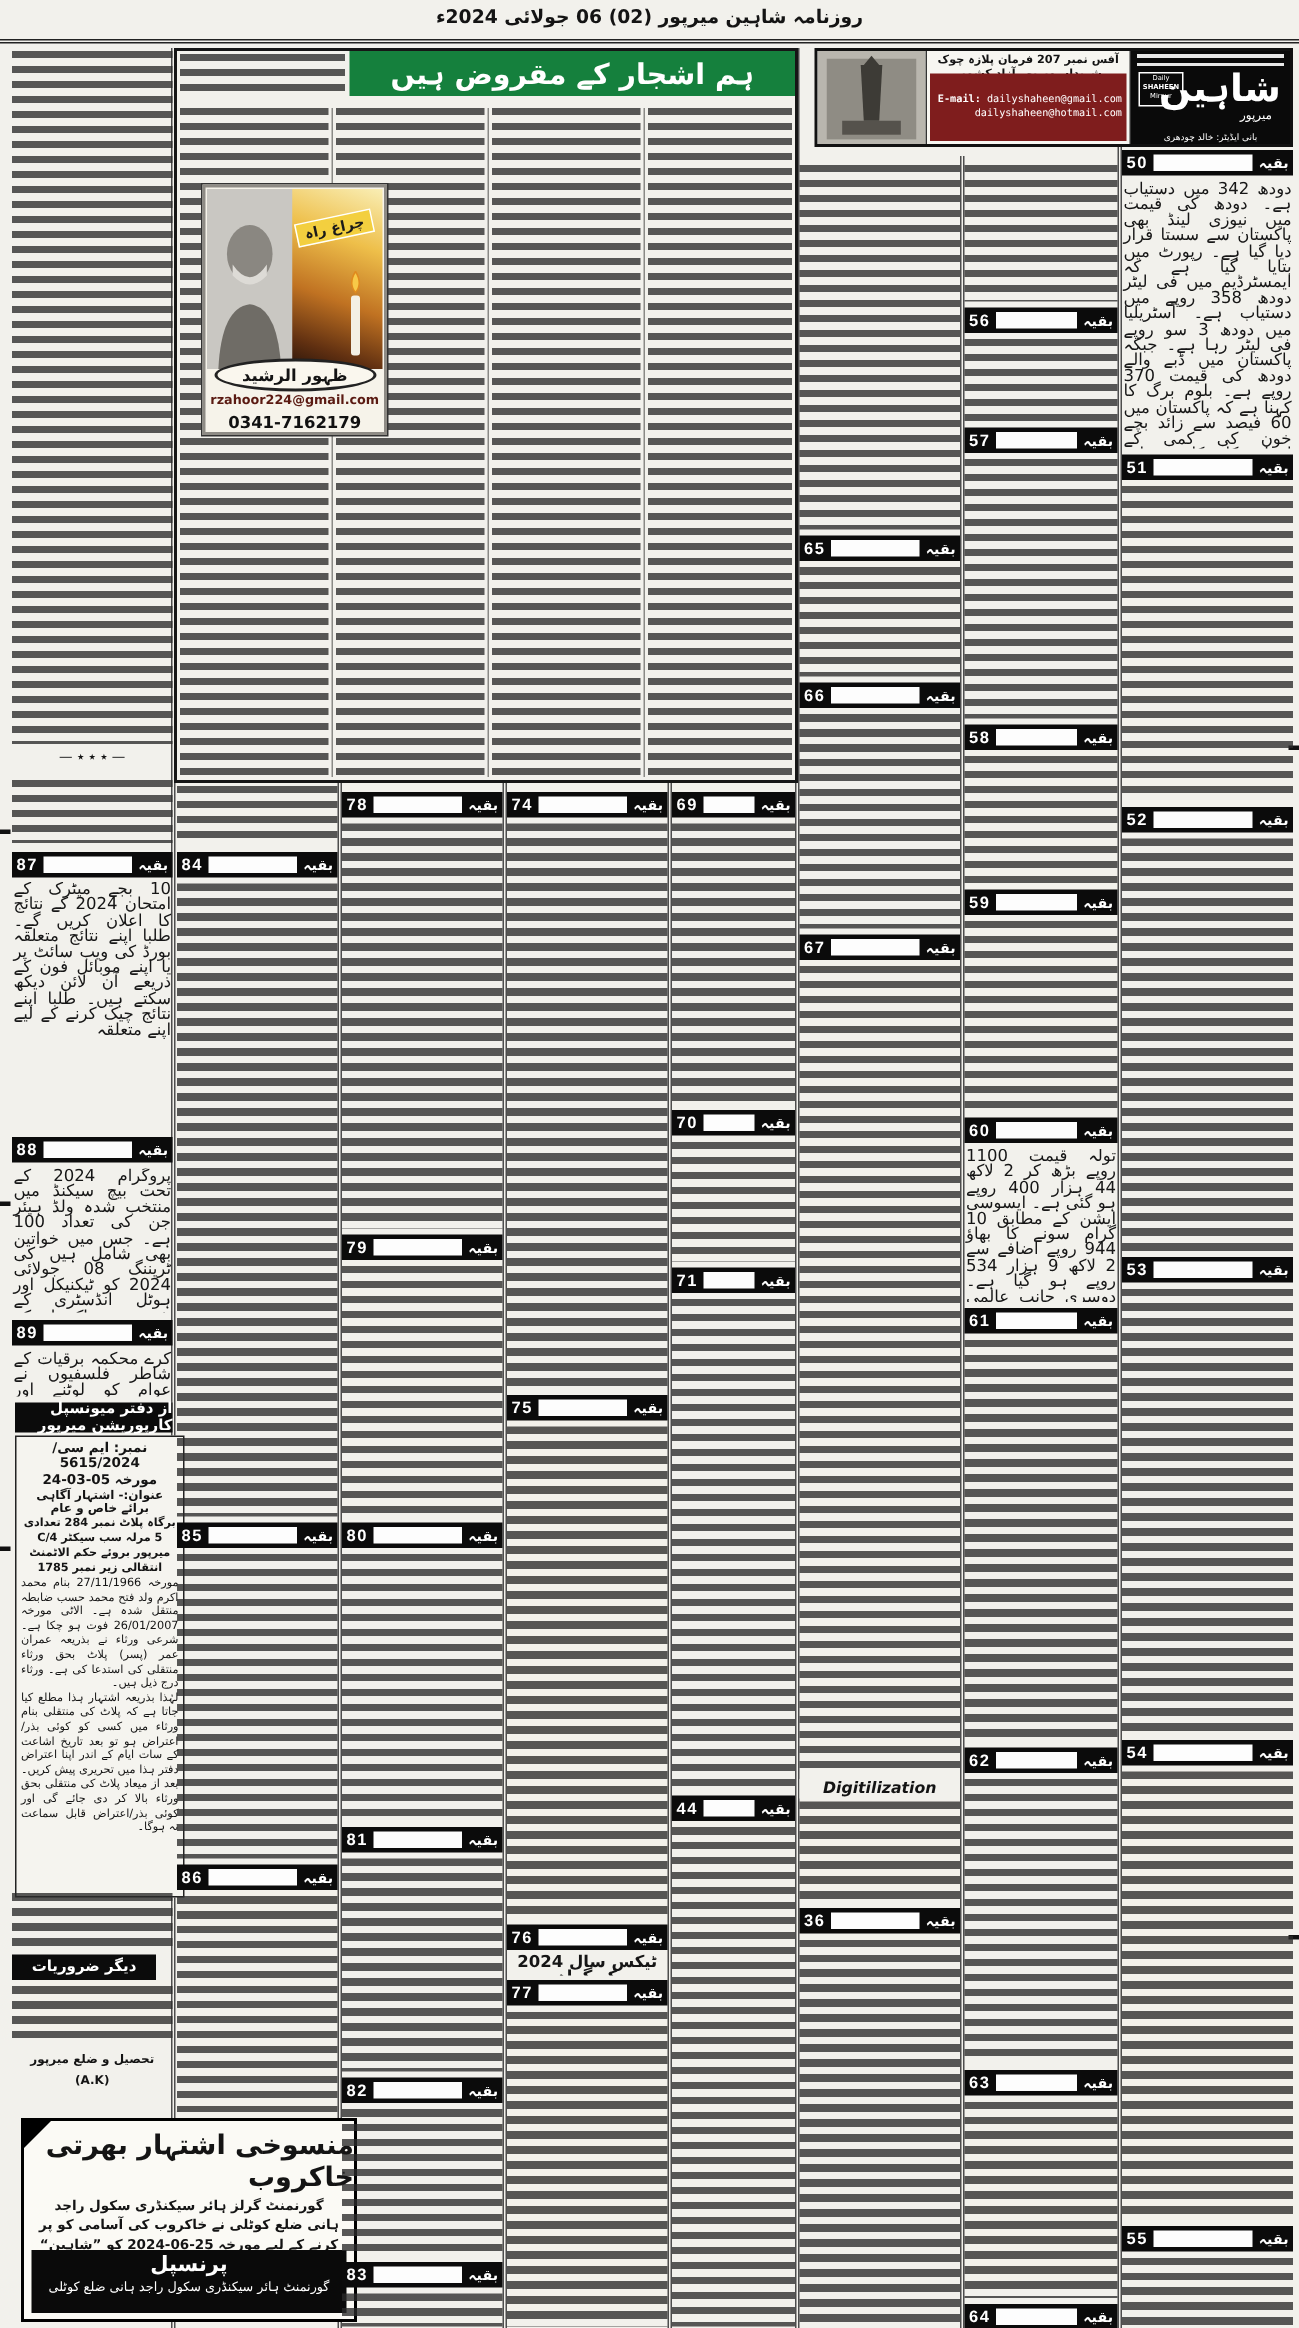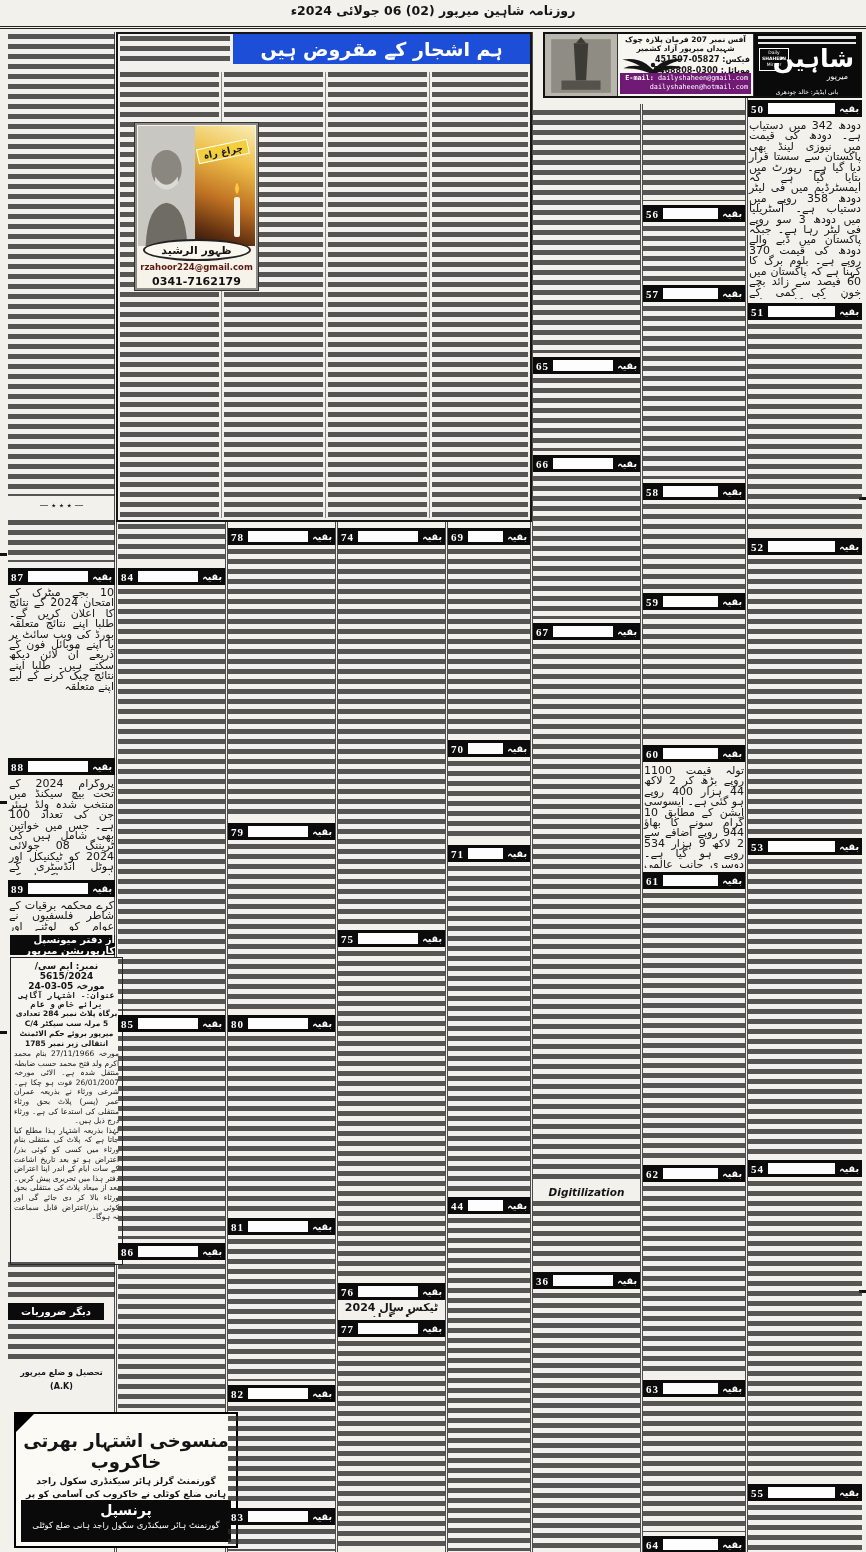--- a/index.html
+++ b/index.html
@@ -12,41 +12,41 @@
       opacity:.78;}
   .txw{background-image:repeating-linear-gradient(180deg,#e8e8e8 0px,#e8e8e8 3px,transparent 3px,transparent 6px);}
   
   .adtext{position:absolute;box-sizing:border-box;direction:rtl;text-align:justify;
           font-size:11px;line-height:10.4px;color:#161616;overflow:hidden;font-weight:500;padding:0 1px;}
   
   .bar{position:absolute;height:17px;background:#0b0b0b;display:flex;align-items:center;
        direction:rtl;padding:0 3px;box-sizing:border-box;}
   .blab{color:#fff;font-size:9.5px;font-weight:bold;white-space:nowrap;}
   .bbox{flex:1;height:11px;background:#fdfdfd;margin:0 4px;}
-  .bnum{color:#fff;font-weight:700;font-size:11px;letter-spacing:1px;font-family:Liberation Serif, serif;}
+  .bnum{color:#fff;font-weight:700;font-size:11px;letter-spacing:1px;font-family:Liberation Sans, sans-serif;}
   
   .vr{position:absolute;width:3px;box-sizing:border-box;border-left:1px solid #4d4d4d;border-right:1px solid #4d4d4d;}
   .vr1{position:absolute;width:1px;background:#8a8a86;}
   .hr2{position:absolute;height:3px;box-sizing:border-box;border-top:1px solid #222;border-bottom:1px solid #222;}
   .mark{position:absolute;background:#111;}
   
   .frame{position:absolute;border:2px solid #161616;box-sizing:border-box;}
-  .headline{position:absolute;background:#1d4ed8;color:#fff;display:flex;align-items:center;justify-content:center;
+  .headline{position:absolute;background:#15803d;color:#fff;display:flex;align-items:center;justify-content:center;
             direction:rtl;font-size:19px;font-weight:800;letter-spacing:1px;}
   
   .masthead{position:absolute;left:543px;top:32px;width:319px;height:66px;border:2px solid #111;
             background:#f7f6f1;display:flex;direction:rtl;box-sizing:border-box;}
   .logo{width:106px;background:#0a0a0a;color:#fff;position:relative;flex:none;}
   .mcenter{flex:1;position:relative;border-left:1px solid #333;border-right:1px solid #333;}
   .monument{width:72px;flex:none;position:relative;overflow:hidden;}
   .addr{position:absolute;top:1px;left:2px;right:2px;direction:rtl;text-align:center;
         font-size:7.5px;font-weight:bold;line-height:9px;}
   .contact{position:absolute;top:20px;right:3px;direction:rtl;text-align:right;font-size:8px;font-weight:bold;line-height:11px;}
-  .emailbar{position:absolute;left:2px;right:2px;bottom:2px;height:19px;background:#701a75;color:#fff;
-            font-size:6.8px;line-height:9px;padding:1px 3px;font-family:"DejaVu Sans Mono",monospace;}
+  .emailbar{position:absolute;left:2px;right:2px;bottom:2px;height:19px;background:#7f1d1d;color:#fff;
+            font-size:6.8px;line-height:9px;padding:13px 3px;font-family:"DejaVu Sans Mono",monospace;}
   .logoTitle{position:absolute;top:12px;right:6px;font-size:25px;font-weight:900;direction:rtl;line-height:26px;}
   .logoCity{position:absolute;top:38px;right:12px;font-size:8px;direction:rtl;}
   .logoBox{position:absolute;top:14px;left:5px;width:28px;height:20px;border:1px solid #fff;
            font-size:4.5px;text-align:center;line-height:6px;padding-top:1px;}
   .logoEd{position:absolute;bottom:1px;left:0;right:0;text-align:center;font-size:6px;direction:rtl;}
   
   .card{position:absolute;left:135px;top:123px;width:123px;height:167px;background:#f6f3ea;
         border:2px solid #8e8b85;box-shadow:0 0 0 1px #333;box-sizing:border-box;}
   .cart{position:absolute;right:1px;top:1px;width:62px;height:120px;
         background:linear-gradient(200deg,#f9eeb5 0%,#eebf4a 30%,#c07222 60%,#613011 85%,#27130a 100%);}
@@ -59,21 +59,21 @@
   .cmail{position:absolute;left:0;right:0;top:137px;text-align:center;font-size:8.5px;font-weight:bold;color:#5a1a12;}
   .cphone{position:absolute;left:0;right:0;top:150px;text-align:center;font-size:11px;font-weight:800;color:#111;}
   
   .secbar{position:absolute;background:#0b0b0b;color:#fff;display:flex;align-items:center;justify-content:center;
           font-weight:bold;direction:rtl;}
   .munbox{position:absolute;border:1.5px solid #222;background:#f5f4ef;direction:rtl;overflow:hidden;padding:3px 3px;}
   .munbox .c{text-align:center;font-weight:bold;}
   .munbox .j{text-align:justify;}
   .cancel{position:absolute;border:2.5px solid #000;background:#fbfaf5;box-sizing:border-box;overflow:hidden;}
   .fold{position:absolute;left:0;top:0;width:0;height:0;border-top:18px solid #000;border-right:18px solid transparent;}
-  .ctitle{margin-top:16px;text-align:center;font-size:18px;font-weight:900;direction:rtl;letter-spacing:1px;}
+  .ctitle{margin-top:5px;font-size:18px;font-weight:900;direction:rtl;letter-spacing:1px;}
   .cbody{margin:3px 10px 0 10px;text-align:center;direction:rtl;font-size:9px;font-weight:600;line-height:13px;}
   .cfoot{position:absolute;left:5px;right:5px;bottom:4px;height:42px;background:#0a0a0a;color:#fff;
          text-align:center;direction:rtl;}
   .cfoot .s1{font-size:14px;font-weight:800;line-height:20px;}
   .cfoot .s2{font-size:8.5px;line-height:11px;}
   .topstrip{position:absolute;left:0;top:3px;width:100%;text-align:center;font-size:12.5px;font-weight:800;direction:rtl;}
   .stars{position:absolute;text-align:center;font-size:9px;letter-spacing:2px;}
   .smline{position:absolute;direction:rtl;font-weight:bold;font-size:8px;text-align:center;}
   .digit{position:absolute;background:#f2f1ec;text-align:center;font-weight:800;font-size:10.5px;font-style:italic;}
 </style>
@@ -193,21 +193,21 @@
       <span class="blab">بقیہ</span>
       <span class="bbox"></span>
       <span class="bnum">89</span>
     </div>
   <div class="adtext" style="left:8px;top:901px;width:107px;height:30px;">کرے محکمہ برقیات کے شاطر فلسفیوں نے عوام کو لوٹنے اور احتجاج کا انتقام لینے کے لیے بلاتعطل روک لیے ہیں۔</div>
 
   <div class="secbar" style="left:10px;top:935px;width:105px;height:20px;font-size:10px;">از دفتر میونسپل کارپوریشن میرپور</div>
   <div class="munbox" style="left:10px;top:957px;width:105px;height:300px;">
     <div class="c" style="font-size:9px;">نمبر: ایم سی/ 5615/2024</div>
     <div class="c" style="font-size:9px;">مورخہ 05-03-24</div>
-    <div class="c" style="font-size:8px;font-family:Liberation Mono, monospace;">عنوان:- اشتہار آگاہی برائے خاص و عام</div>
+    <div class="c" style="font-size:8px;">عنوان:- اشتہار آگاہی برائے خاص و عام</div>
     <div class="c" style="font-size:7.5px;line-height:10px;">برگاہ پلاٹ نمبر 284 تعدادی 5 مرلہ سب سیکٹر C/4 میرپور بروئے حکم الاٹمنٹ انتقالی زیر نمبر 1785</div>
     <div class="j" style="font-size:7.5px;line-height:9.6px;">مورخہ 27/11/1966 بنام محمد اکرم ولد فتح محمد حسب ضابطہ منتقل شدہ ہے۔ الاٹی مورخہ 26/01/2007 فوت ہو چکا ہے۔ شرعی ورثاء نے بذریعہ عمران عمر (پسر) پلاٹ بحق ورثاء منتقلی کی استدعا کی ہے۔ ورثاء درج ذیل ہیں۔</div>
     <div class="j" style="font-size:7.5px;line-height:9.6px;">لہٰذا بذریعہ اشتہار ہذا مطلع کیا جاتا ہے کہ پلاٹ کی منتقلی بنام ورثاء میں کسی کو کوئی بذر/اعتراض ہو تو بعد تاریخ اشاعت کے سات ایام کے اندر اپنا اعتراض دفتر ہذا میں تحریری پیش کریں۔ بعد از میعاد پلاٹ کی منتقلی بحق ورثاء بالا کر دی جائے گی اور کوئی بذر/اعتراض قابل سماعت نہ ہوگا۔</div>
   </div>
 
   <div class="tx" style="left:8px;top:1262px;width:107px;height:36px;"></div>
   <div class="secbar" style="left:8px;top:1303px;width:96px;height:17px;font-size:10px;">دیگر ضروریات</div>
   <div class="tx" style="left:8px;top:1324px;width:107px;height:40px;"></div>
   <div class="smline" style="left:8px;top:1368px;width:107px;">تحصیل و ضلع میرپور</div>
   <div class="smline" style="left:8px;top:1382px;width:107px;">(A.K)</div>

